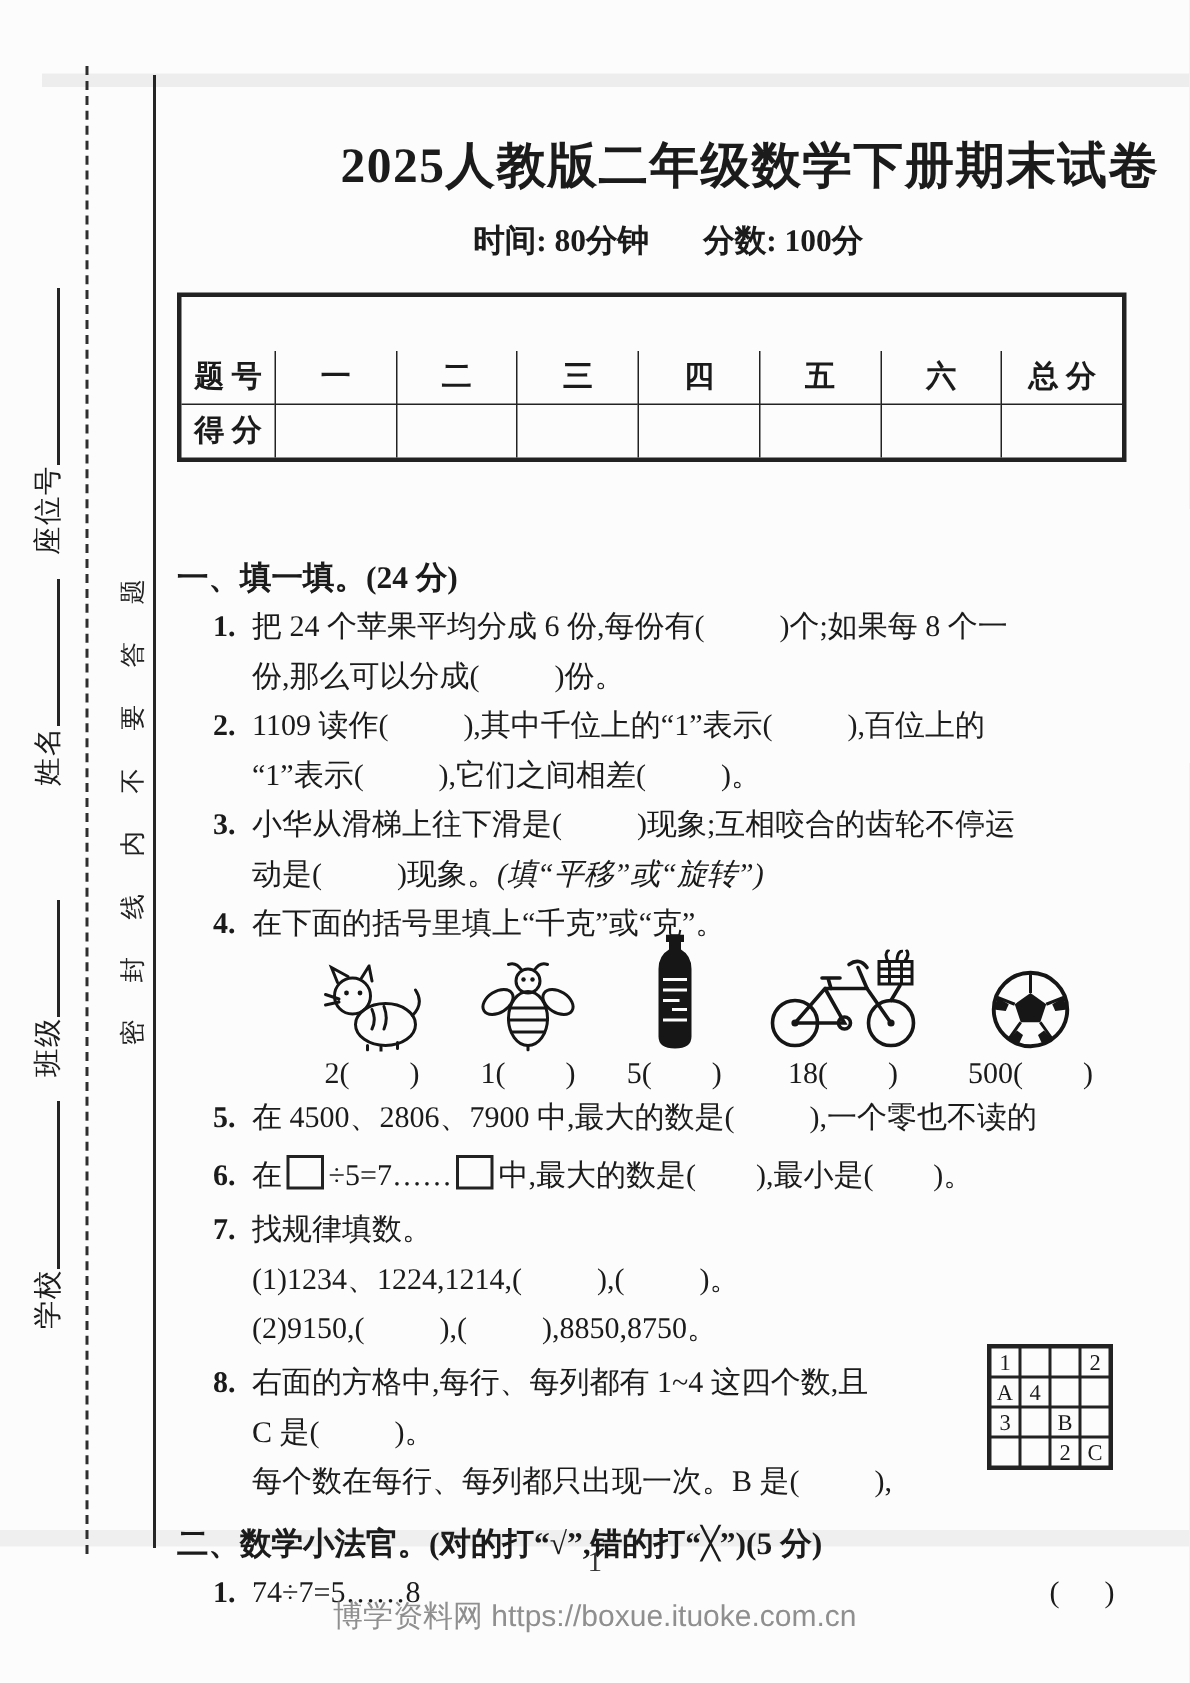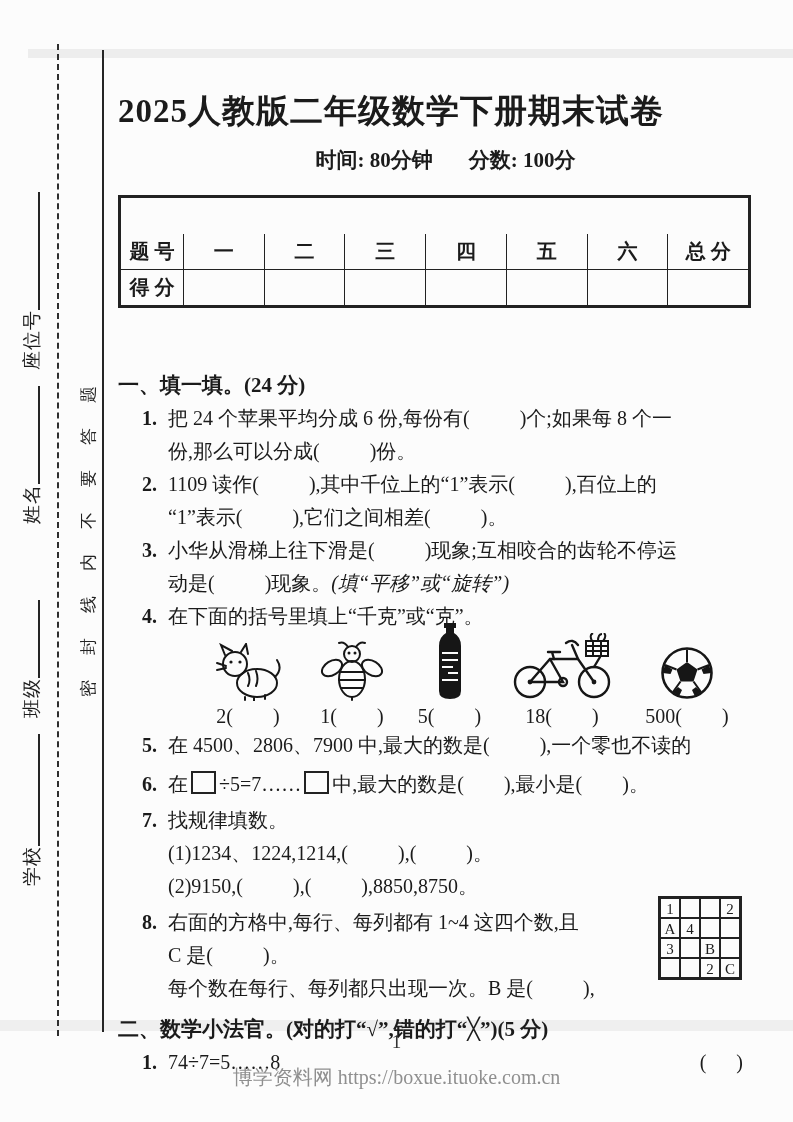--- a/index.html
+++ b/index.html
@@ -18,21 +18,21 @@
     position:absolute;left:19px;transform:rotate(-90deg);transform-origin:0 0;
     white-space:nowrap;font-size:19px;letter-spacing:1px;line-height:24px;
   }
   .vfield .blank{display:inline-block;border-bottom:2px solid #252525;height:1em;vertical-align:-2px;}
   .vseal{
     position:absolute;left:79px;top:697px;transform:rotate(-90deg);transform-origin:0 0;
     white-space:nowrap;font-size:17px;letter-spacing:25px;line-height:20px;color:#222;
   }
   
   .content{position:absolute;left:118px;top:88px;width:655px;}
-  .title{text-align:left;font-size:33px;font-weight:bold;letter-spacing:1px;line-height:46px;}
+  .title{text-align:right;font-size:33px;font-weight:bold;letter-spacing:1px;line-height:46px;}
   .meta{text-align:center;margin-top:12px;font-size:21px;font-weight:bold;}
   .meta .gap{display:inline-block;width:36px;}
   
   .score-table{
     margin-top:21px;width:627px;border:3px solid #222;
     display:grid;grid-template-columns:62px repeat(7,1fr);
   }
   .score-table .cell{
     height:35px;line-height:35px;text-align:center;font-size:20px;font-weight:bold;
     border-left:1.5px solid #222;white-space:pre;
@@ -64,21 +64,21 @@
     border:1px solid #222;font-size:15px;line-height:20px;text-align:center;
     font-family:"Liberation Serif",serif;
   }
   
   .s2line{display:flex;line-height:33px;font-size:20px;padding-right:30px;}
   .s2line .answer{margin-left:auto;white-space:pre;}
   
   .pagenum{position:absolute;top:1031px;left:0;width:100%;text-align:center;font-size:19px;color:#333;}
   .credit{
     position:absolute;top:1064px;left:0;width:100%;text-align:center;
-    font-size:20px;color:#8f8f8f;font-family:Liberation Serif, serif;
+    font-size:20px;color:#8f8f8f;font-family:Liberation Sans, sans-serif;
   }
 </style>
 </head>
 <body>
 
 <div class="shot">
 
   <div class="band-top"></div>
   <div class="band-bottom"></div>
 

